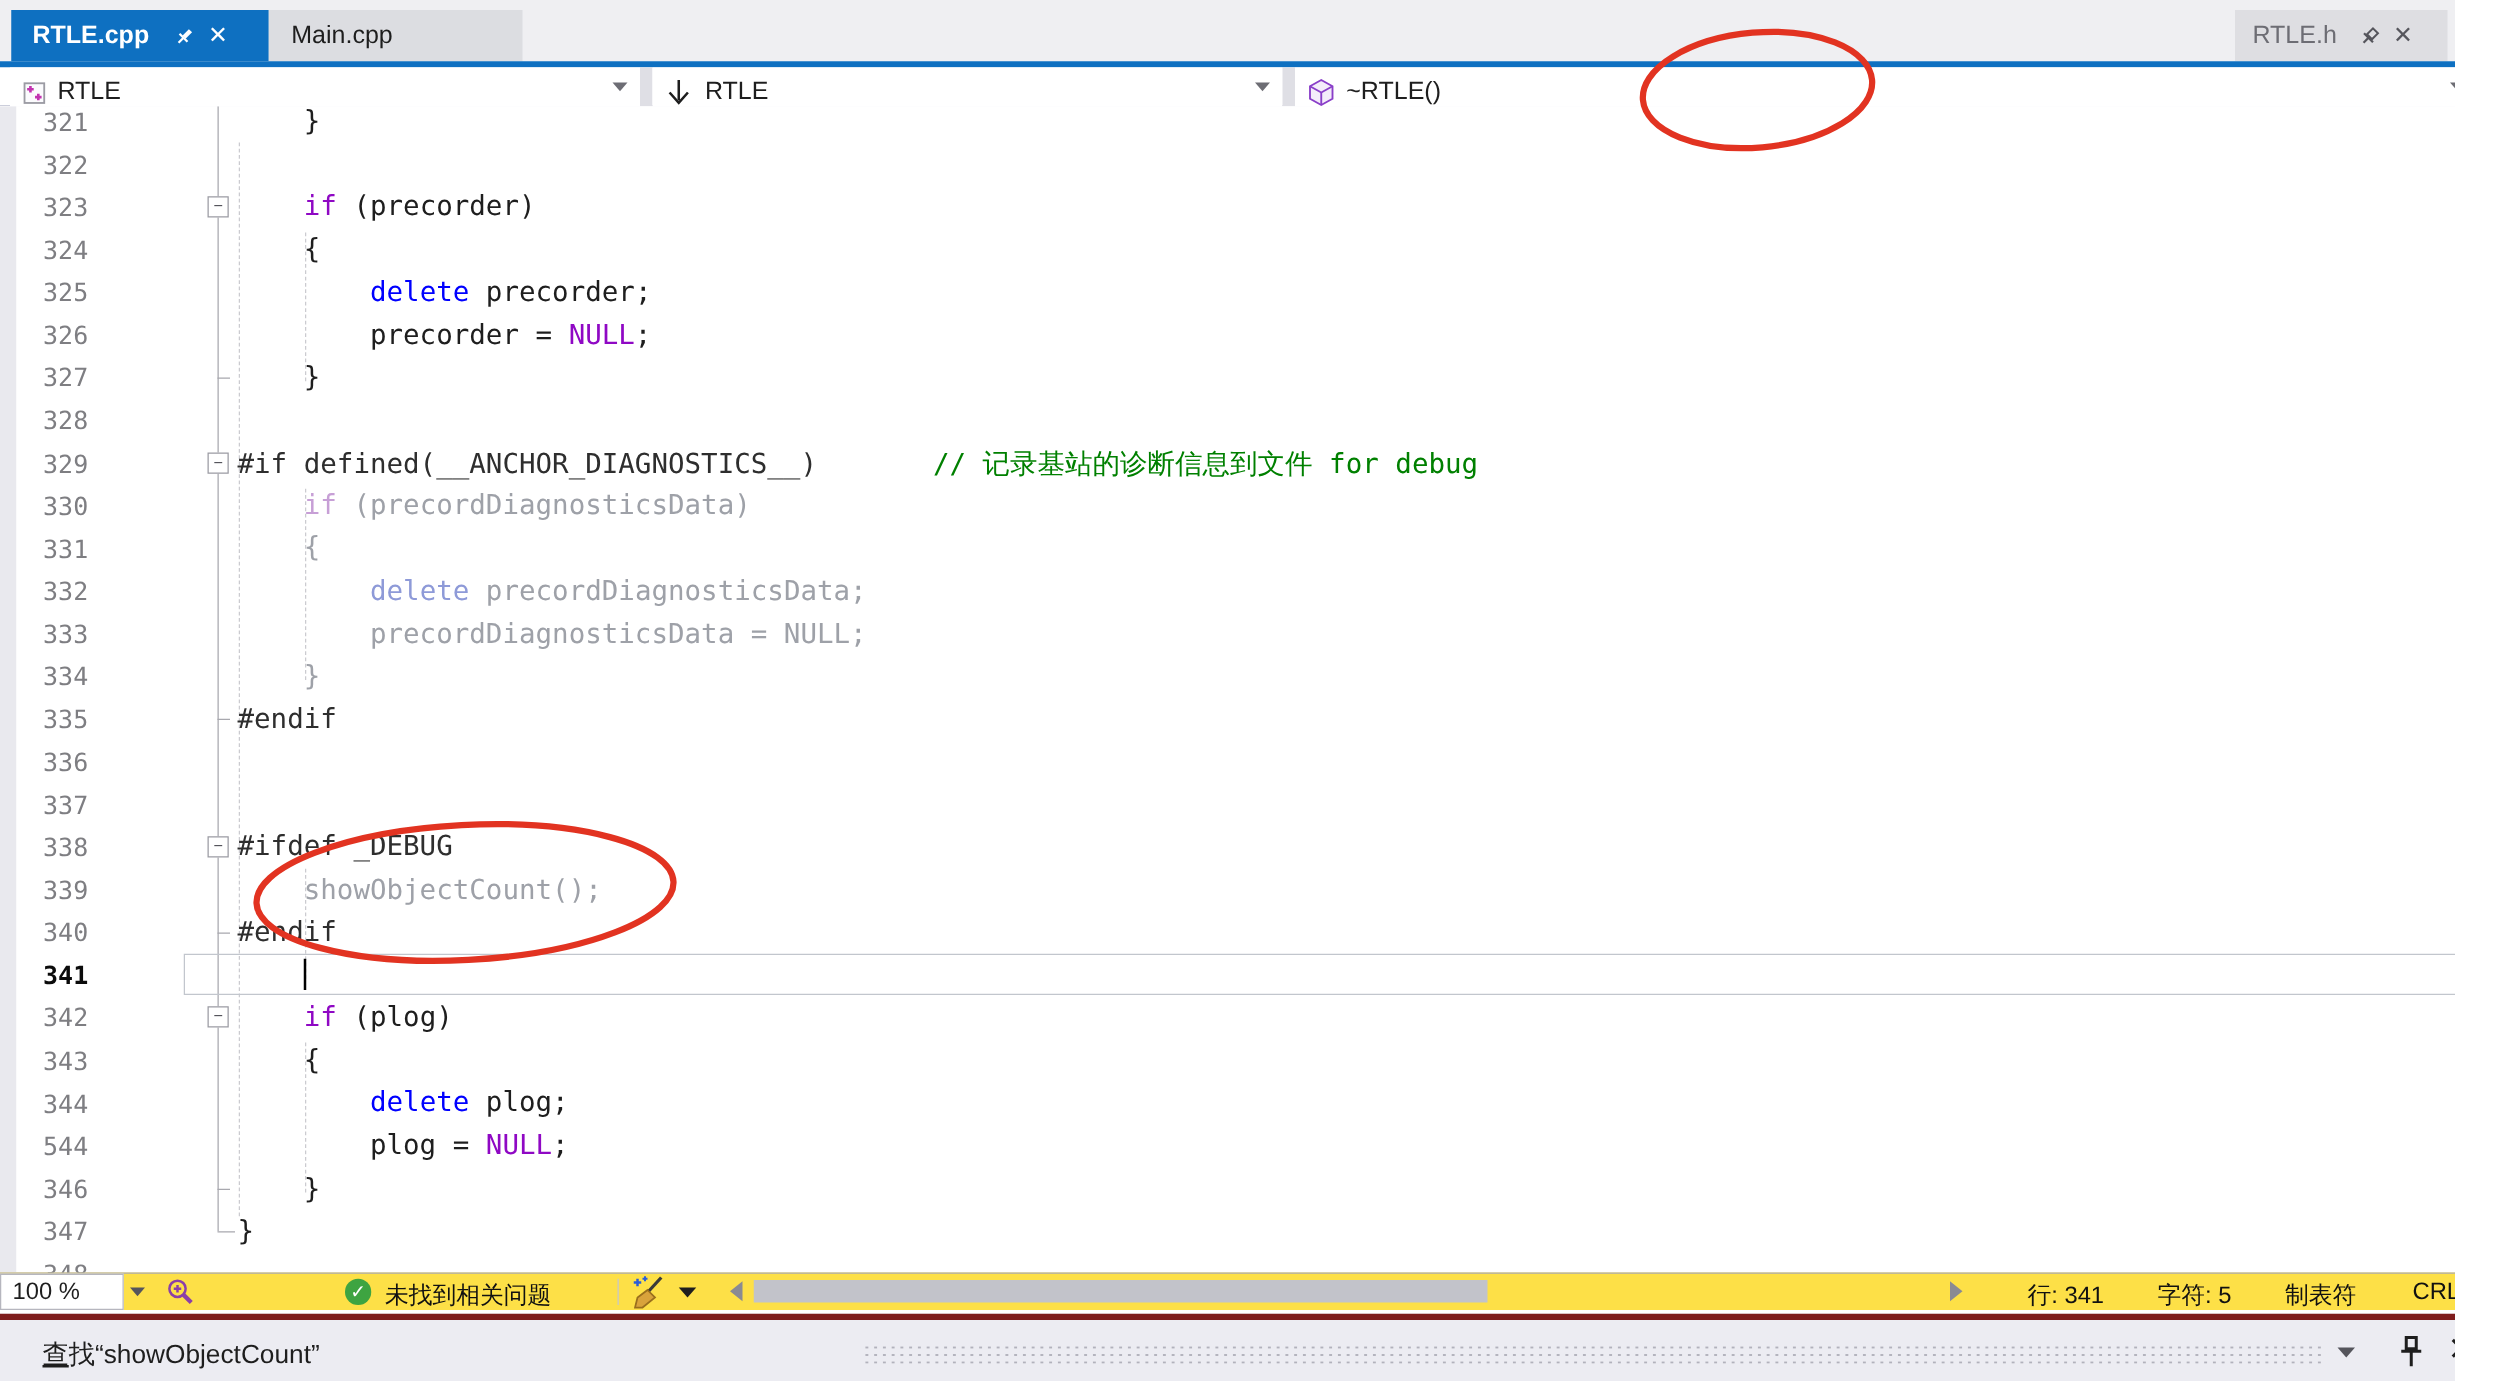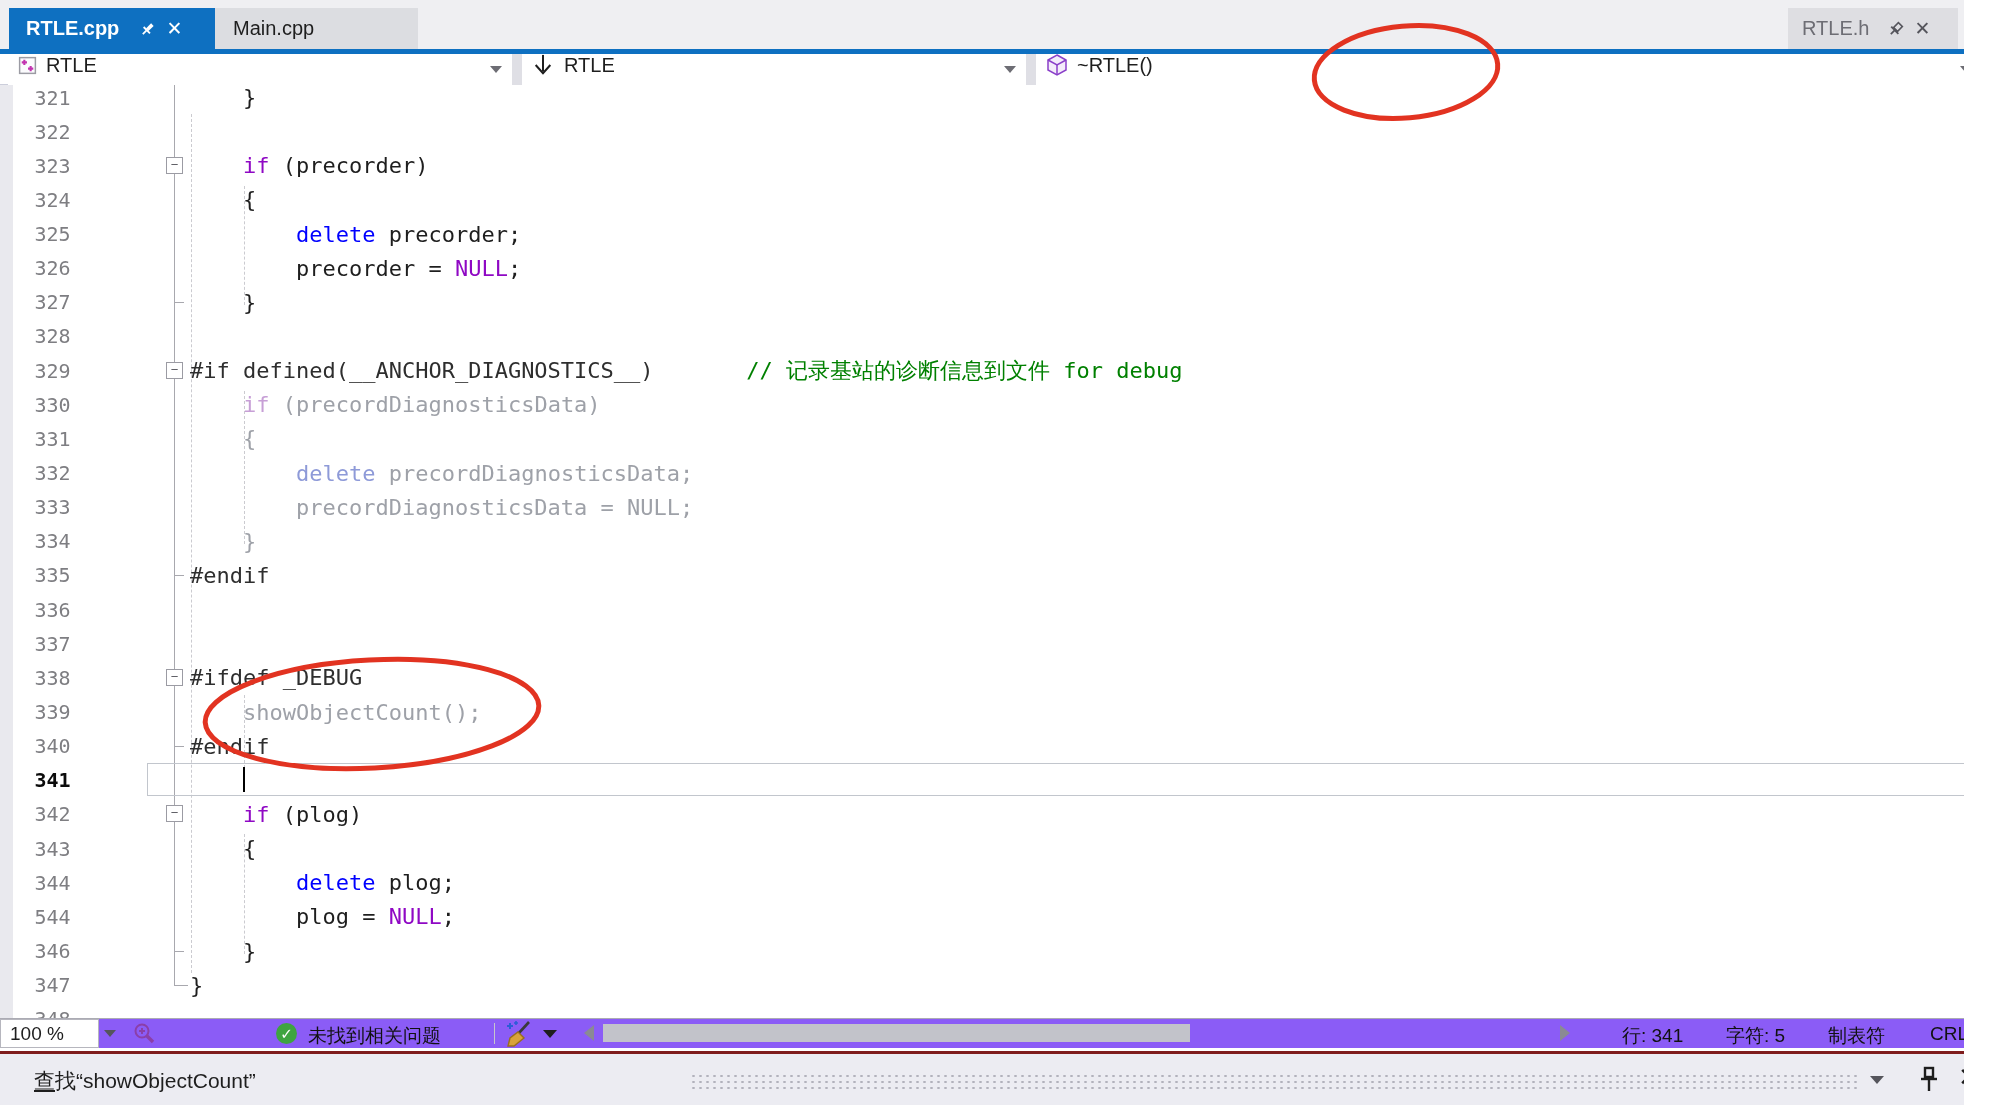--- a/index.html
+++ b/index.html
@@ -14,21 +14,21 @@
   #tab-preview{left:1788px;width:170px;background:#DEDEE2;color:#6D6D74;font-size:20px;padding-left:14px;}
   #blueline{position:absolute;left:0;top:49px;width:2013px;height:5px;background:#0E70C1;}
   .ticon{display:inline-flex;align-items:center;justify-content:center;width:22px;height:22px;margin-left:4px;}
   .x-glyph{font-size:19px;line-height:1;font-weight:normal;}
   #tab-dd{position:absolute;left:1968px;top:18px;}
   #tab-gear{position:absolute;left:1994px;top:10px;font-size:25px;color:#55555C;}
   .dd-tri{width:0;height:0;border-left:7px solid transparent;border-right:7px solid transparent;border-top:8px solid #55555C;}
   
   #navbar{position:absolute;left:0;top:54px;width:2013px;height:31px;background:#FFFFFF;border-bottom:1px solid #CCCEDB;box-sizing:border-box;}
   .nav-sep{position:absolute;top:0;width:10px;height:31px;background:#DFDFE5;}
-  .combo{position:absolute;top:0;height:31px;display:flex;align-items:flex-start;font-size:20px;color:#1E1E1E;background:#FFFFFF;}
+  .combo{position:absolute;top:0;height:31px;display:flex;align-items:flex-end;font-size:20px;color:#1E1E1E;background:#FFFFFF;}
   .combo .caret{position:absolute;right:10px;top:12px;width:0;height:0;border-left:6px solid transparent;border-right:6px solid transparent;border-top:7px solid #6D6D74;}
   #splitterbox{position:absolute;left:1983px;top:54px;width:30px;height:31px;background:#EBEBEF;}
   
   #editor{position:absolute;left:0;top:85px;width:1984px;height:933px;background:#FFFFFF;overflow:hidden;}
   #glyphmargin{position:absolute;left:0;top:0;width:13px;height:933px;background:#E9E9EE;}
   .guide{position:absolute;width:0;border-left:1px dashed #CBCBD0;}
   #outline-line{position:absolute;left:174px;width:0;border-left:1px solid #A8A8AE;}
   .fold-foot{position:absolute;left:174px;height:1px;background:#A8A8AE;}
   .fold-box{position:absolute;left:166px;width:17px;height:17px;box-sizing:border-box;border:1px solid #9B9BA3;background:#FFFFFF;
             font-size:13px;line-height:14px;text-align:center;color:#55555C;z-index:4;}
@@ -40,31 +40,31 @@
   .code-text{margin-left:85px;white-space:pre;font-family:"DejaVu Sans Mono","Liberation Mono",monospace;font-size:22px;}
   .tk-pl{color:#1E1E1E}.tk-kw{color:#0000FF}.tk-ctl{color:#8F08C4}.tk-mac{color:#8F08C4}
   .tk-pp{color:#2E2E2E}.tk-cmt{color:#008000}.tk-ia{color:#9EA1A8}.tk-iakw{color:#8E9AD8}.tk-iactl{color:#C79FD6}
   
   #vscroll{position:absolute;left:1984px;top:85px;width:29px;height:933px;background:#F2F2F4;border-left:1px solid #E0E0E4;box-sizing:border-box;}
   .sb-arrow{position:absolute;left:7px;width:0;height:0;border-left:8px solid transparent;border-right:8px solid transparent;}
   #vthumb{position:absolute;left:4px;top:165px;width:21px;height:19px;background:#C2C3CB;}
   #caretmark{position:absolute;left:-4px;top:171px;width:33px;height:4px;background:#0808C8;}
   .sb-mark{position:absolute;left:13px;width:9px;height:3px;background:#A9A9B1;}
   
-  #statusbar{position:absolute;left:0;top:1018px;width:2013px;height:30px;background:#8b5cf6;border-top:1px solid #ABABB3;box-sizing:border-box;font-size:19px;}
+  #statusbar{position:absolute;left:0;top:1018px;width:2013px;height:30px;background:#fde047;border-top:1px solid #ABABB3;box-sizing:border-box;font-size:19px;}
   #zoombox{position:absolute;left:0;top:0;width:99px;height:29px;background:#FFFFFF;border:1px solid #B6B6BE;box-sizing:border-box;display:flex;align-items:center;padding-left:9px;}
   #zoomdd{position:absolute;left:104px;top:11px;width:0;height:0;border-left:6px solid transparent;border-right:6px solid transparent;border-top:7px solid #55555C;}
   #checkicon{position:absolute;left:276px;top:4px;width:21px;height:21px;border-radius:50%;background:#3EA441;color:#fff;font-size:15px;line-height:21px;text-align:center;font-weight:bold;}
   #statmsg{position:absolute;left:308px;top:4px;color:#111;}
   .vdiv{position:absolute;top:4px;width:1px;height:21px;background:#C6C6CC;}
   #hthumb{position:absolute;left:603px;top:5px;width:587px;height:18px;background:#C2C3CA;}
   .harrow{position:absolute;top:6px;width:0;height:0;border-top:8px solid transparent;border-bottom:8px solid transparent;}
   .stat-item{position:absolute;top:4px;color:#111;}
   
-  #findbar{position:absolute;left:0;top:1051px;width:2013px;height:54px;background:#ECECF2;border-top:3px solid #7f1d1d;box-sizing:border-box;font-size:21px;}
+  #findbar{position:absolute;left:0;top:1051px;width:2013px;height:54px;background:#ECECF2;border-top:5px solid #7f1d1d;box-sizing:border-box;font-size:21px;}
   #findlabel{position:absolute;left:34px;top:13px;color:#1E1E1E;}
   #findlabel .ak{text-decoration:underline;}
   #dotfill{position:absolute;left:690px;top:19px;width:1170px;height:16px;
            background-image:radial-gradient(#B2B2BC 1.1px,transparent 1.3px);background-size:7px 6px;}
   #find-dd{position:absolute;left:1870px;top:22px;}
   #find-pin{position:absolute;left:1918px;top:12px;}
   #find-x{position:absolute;left:1958px;top:8px;font-size:26px;color:#1E1E1E;}
   
   #annot{position:absolute;left:0;top:0;z-index:50;pointer-events:none;}
   svg{display:block;}

